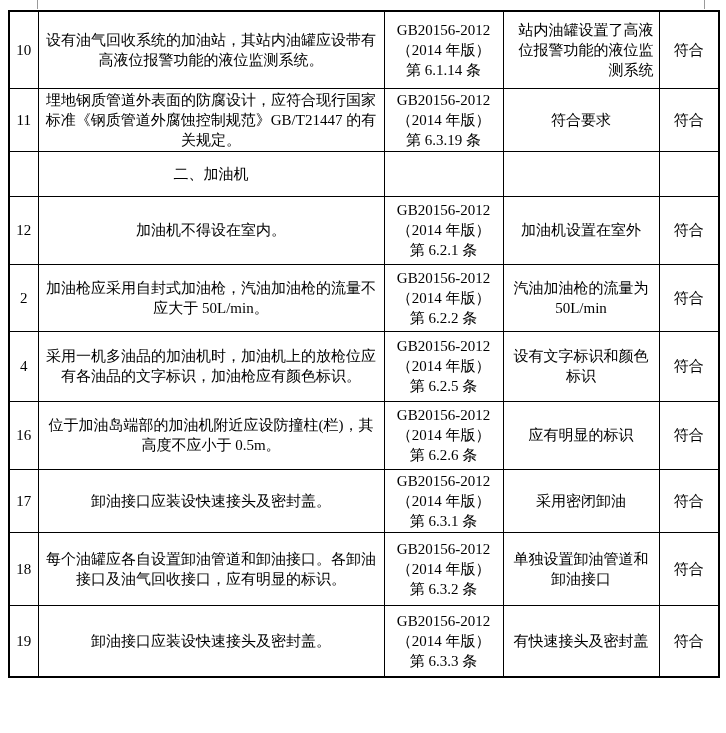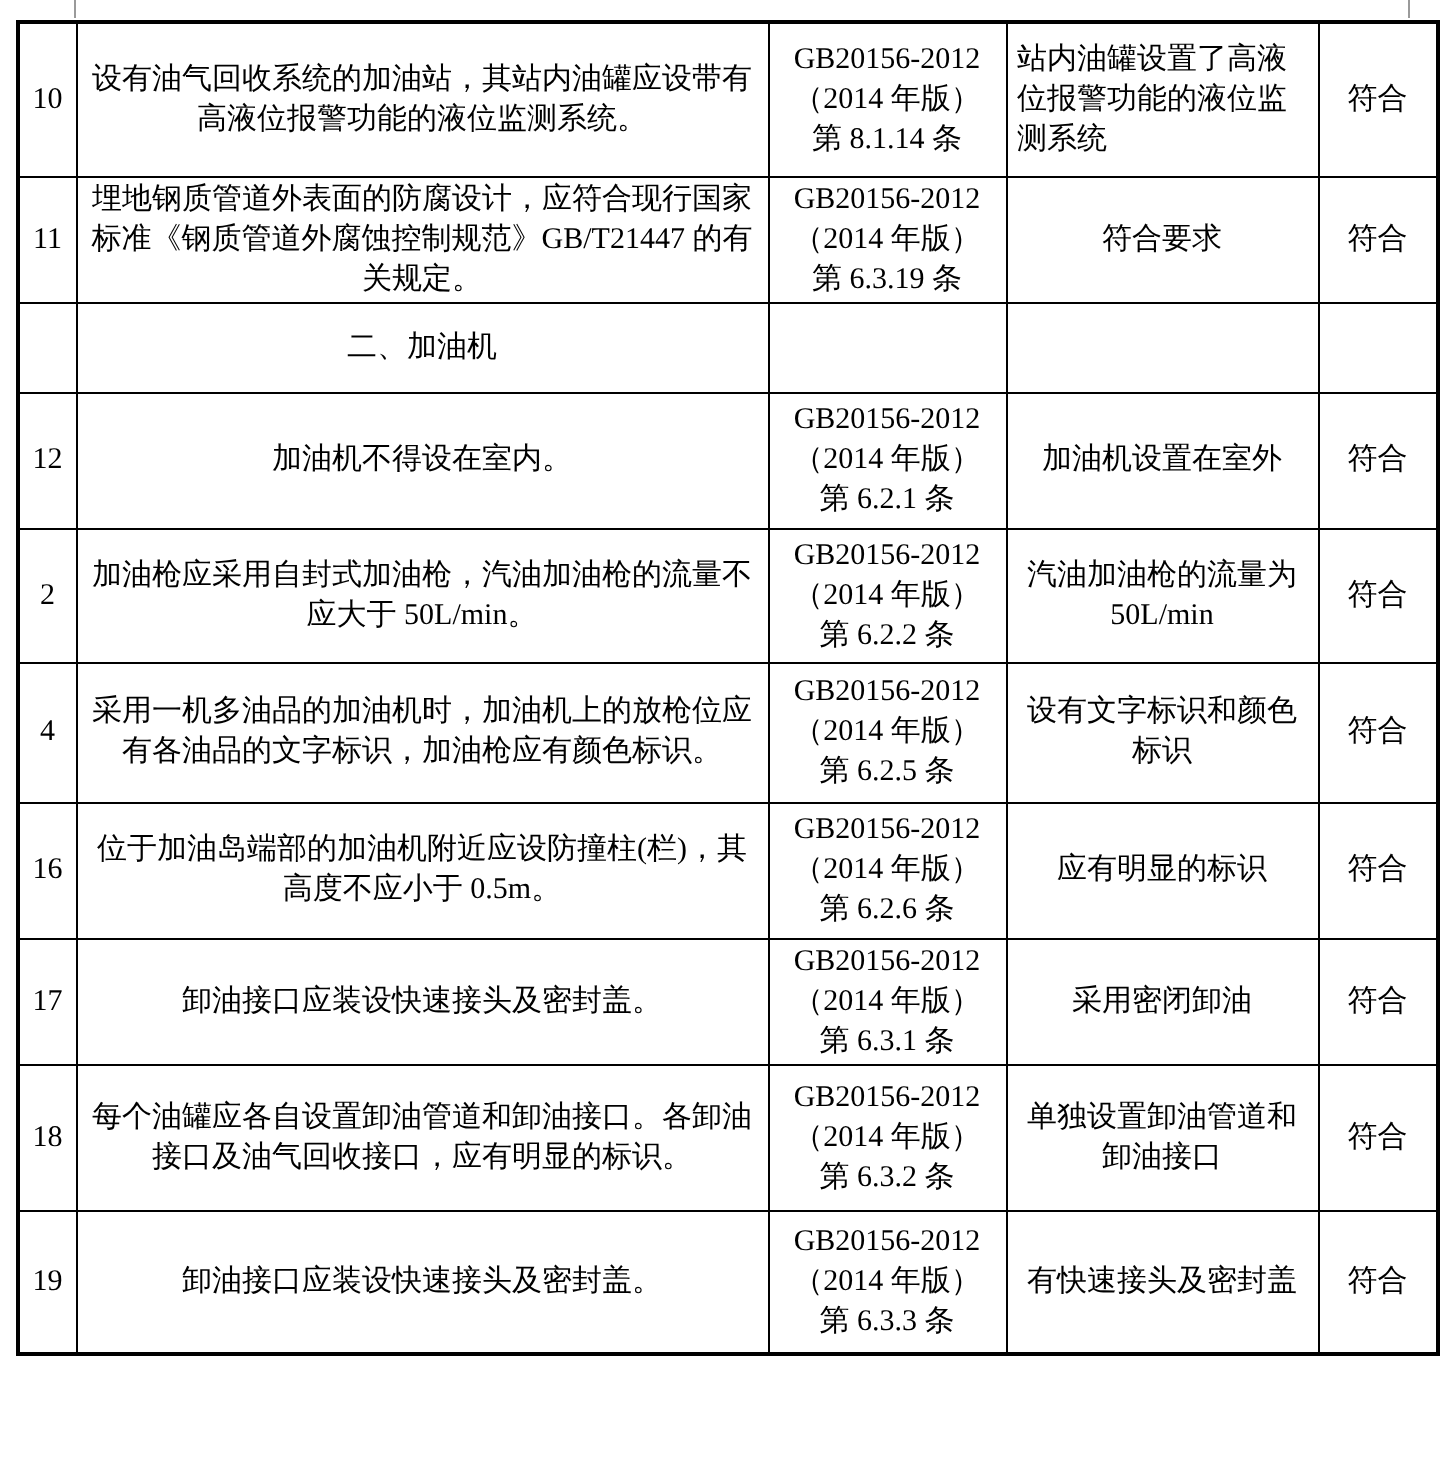--- a/index.html
+++ b/index.html
@@ -58,21 +58,21 @@
   tr:nth-child(4)  { height: 68px; }
   tr:nth-child(5)  { height: 67px; }
   tr:nth-child(6)  { height: 70px; }
   tr:nth-child(7)  { height: 68px; }
   tr:nth-child(8)  { height: 47px; }
   tr:nth-child(9)  { height: 73px; }
   tr:nth-child(10) { height: 72px; }
   tr:nth-child(11) { height: 68px; }
 
   
-  tr:nth-child(1) td.c-sit { text-align: left; }
+  tr:nth-child(1) td.c-sit { text-align: right; }
 
   .std-line { white-space: nowrap; }
 </style>
 </head>
 <body>
 
 <div class="page">
   <div class="notch left"></div>
   <div class="notch right"></div>
 
@@ -84,21 +84,21 @@
         <col class="c4">
         <col class="c5">
     </colgroup>
     <tbody id="table-body">
         <tr>
     <td class="c-no">10</td>
     <td class="c-req">设有油气回收系统的加油站，其站内油罐应设带有高液位报警功能的液位监测系统。</td>
     <td class="c-std">
       <div class="std-line">GB20156-2012</div>
       <div class="std-line">（2014 年版）</div>
-      <div class="std-line">第 8.1.14 条</div>
+      <div class="std-line">第 6.1.14 条</div>
     </td>
     <td class="c-sit">站内油罐设置了高液位报警功能的液位监测系统</td>
     <td class="c-res">符合</td>
   </tr>
         <tr>
     <td class="c-no">11</td>
     <td class="c-req">埋地钢质管道外表面的防腐设计，应符合现行国家标准《钢质管道外腐蚀控制规范》GB/T21447 的有关规定。</td>
     <td class="c-std">
       <div class="std-line">GB20156-2012</div>
       <div class="std-line">（2014 年版）</div>

